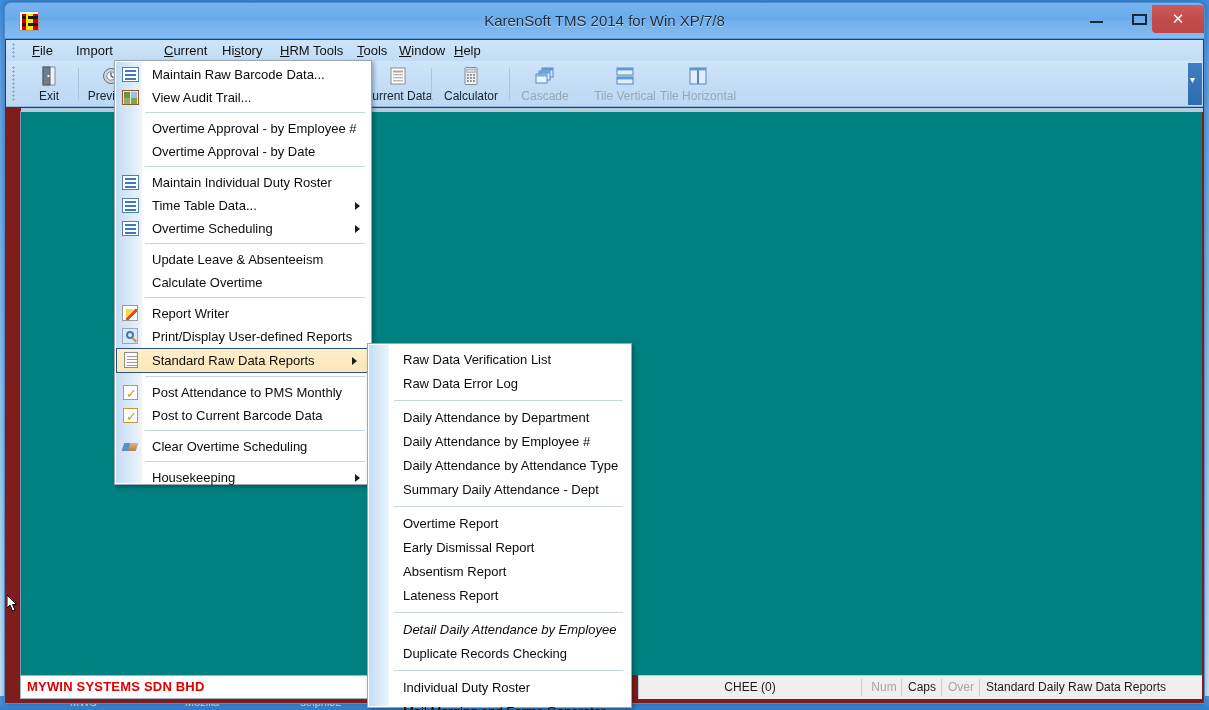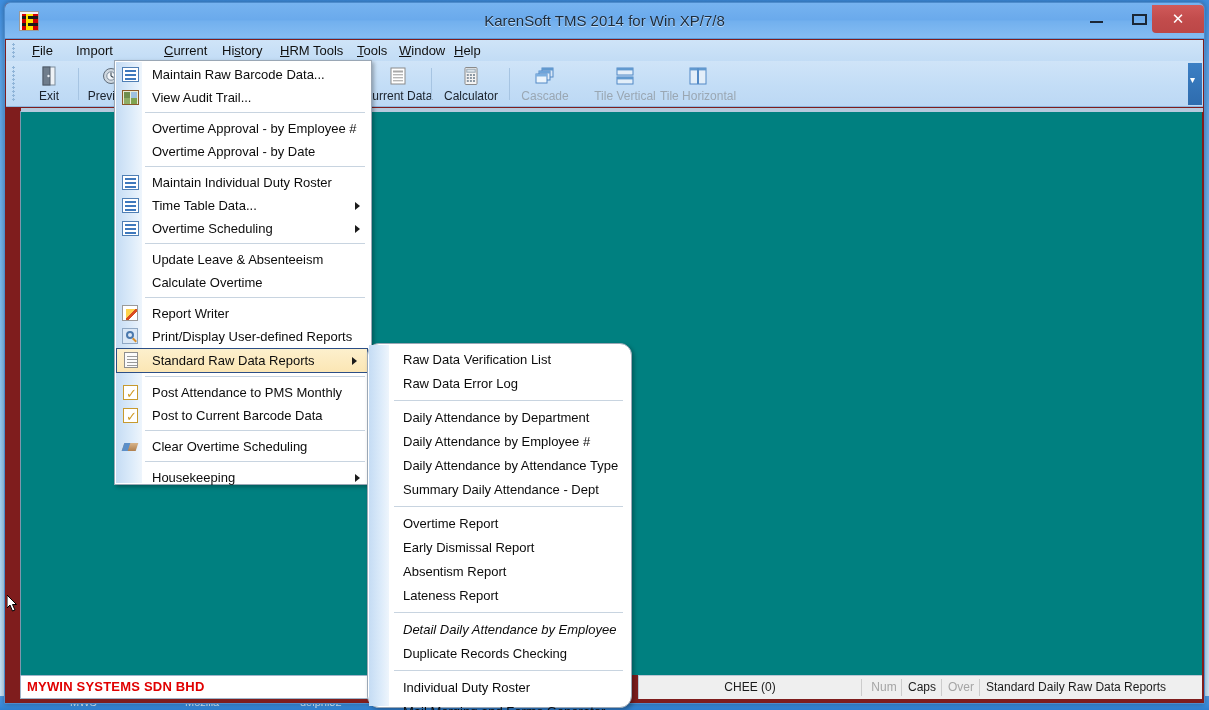--- a/index.html
+++ b/index.html
@@ -555,21 +555,21 @@
           <span class="pmi-text">Clear Overtime Scheduling</span>
         </div>
         <div class="psep" style="left: 30px; width: 220px; top: 400px;"></div>
         <div class="pmi" style="top: 405px; width: 254px;">
           <span class="pmi-text">Housekeeping</span>
           <div class="arrow" style="right: 10px; top: 8px;"></div>
         </div>
       </div>
   </div>
 
-  <div class="popup" id="reports-popup" style="left:362px; top:340px; width:265px; height:365px;border-radius:12px;">
+  <div class="popup" id="reports-popup" style="left:362px; top:340px; width:265px; height:365px;">
     <div class="popup-gutter" style="width:20px;"></div>
     <div id="reports-popup-items">
         <div class="pmi" style="top: 4px; width: 261px;">
           <span class="pmi-text" style="left: 34px;">Raw Data Verification List</span>
         </div>
         <div class="pmi" style="top: 28px; width: 261px;">
           <span class="pmi-text" style="left: 34px;">Raw Data Error Log</span>
         </div>
         <div class="psep" style="left: 26px; width: 229px; top: 56px;"></div>
         <div class="pmi" style="top: 62px; width: 261px;">

